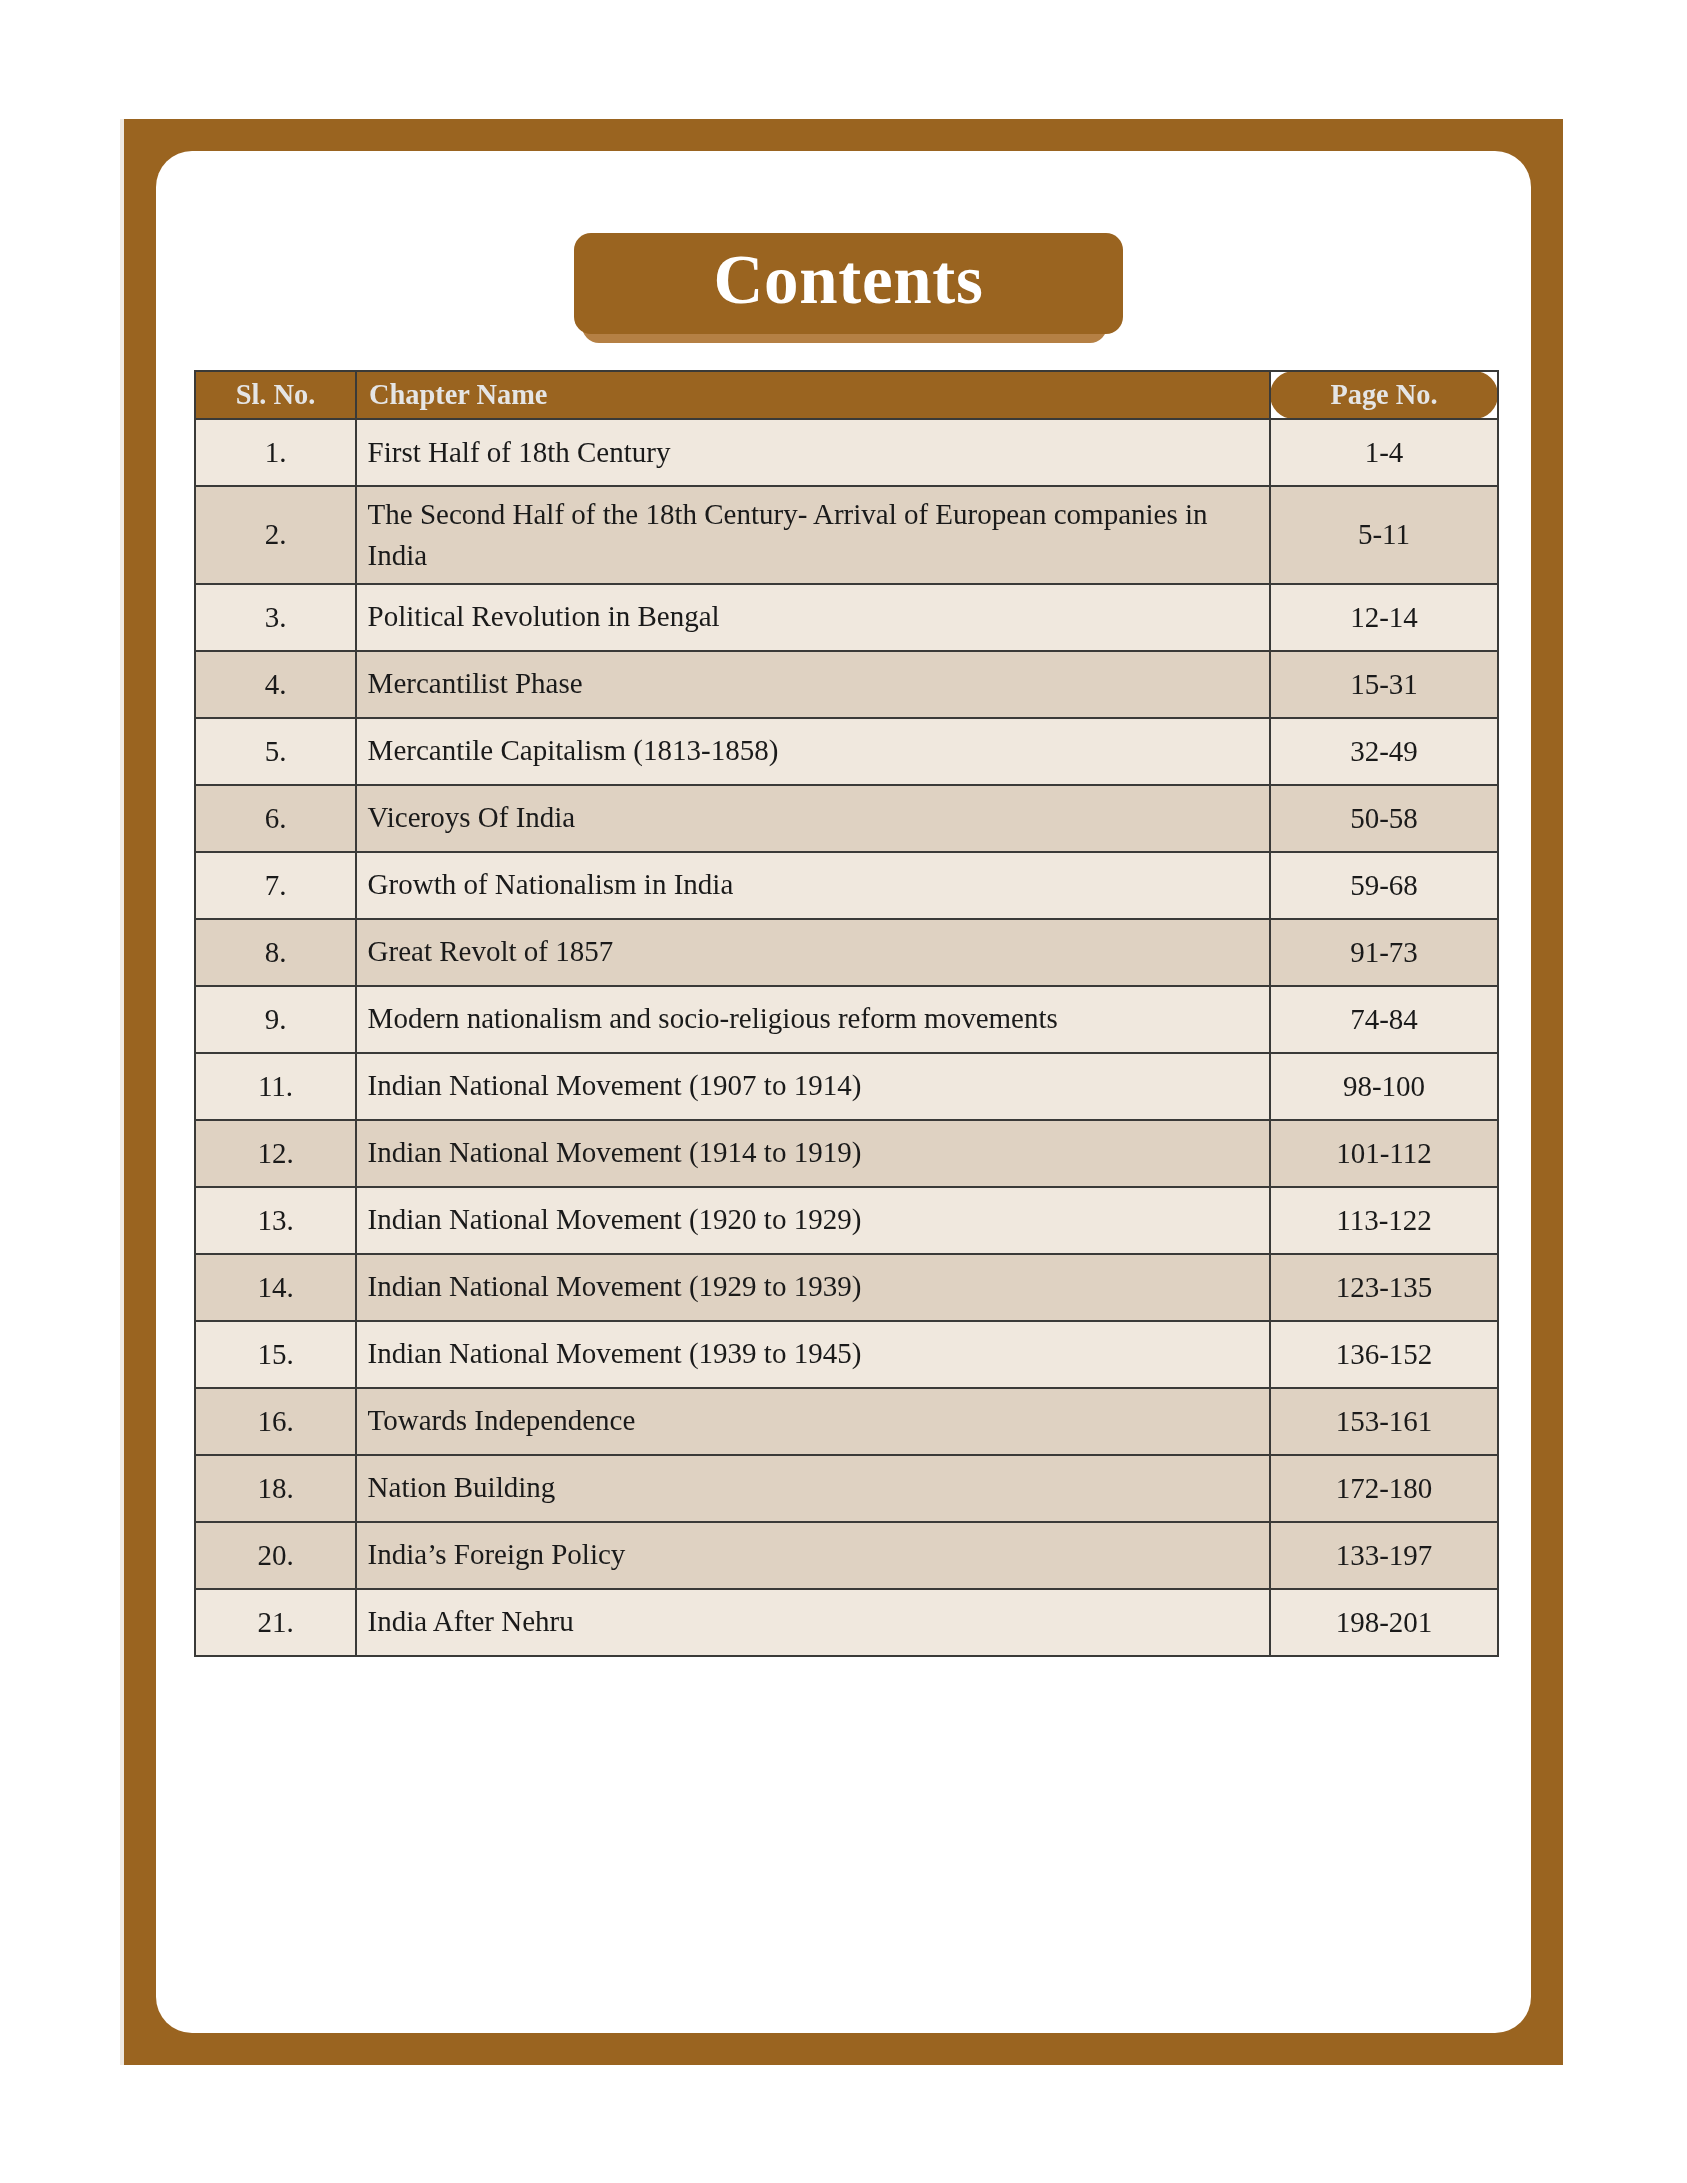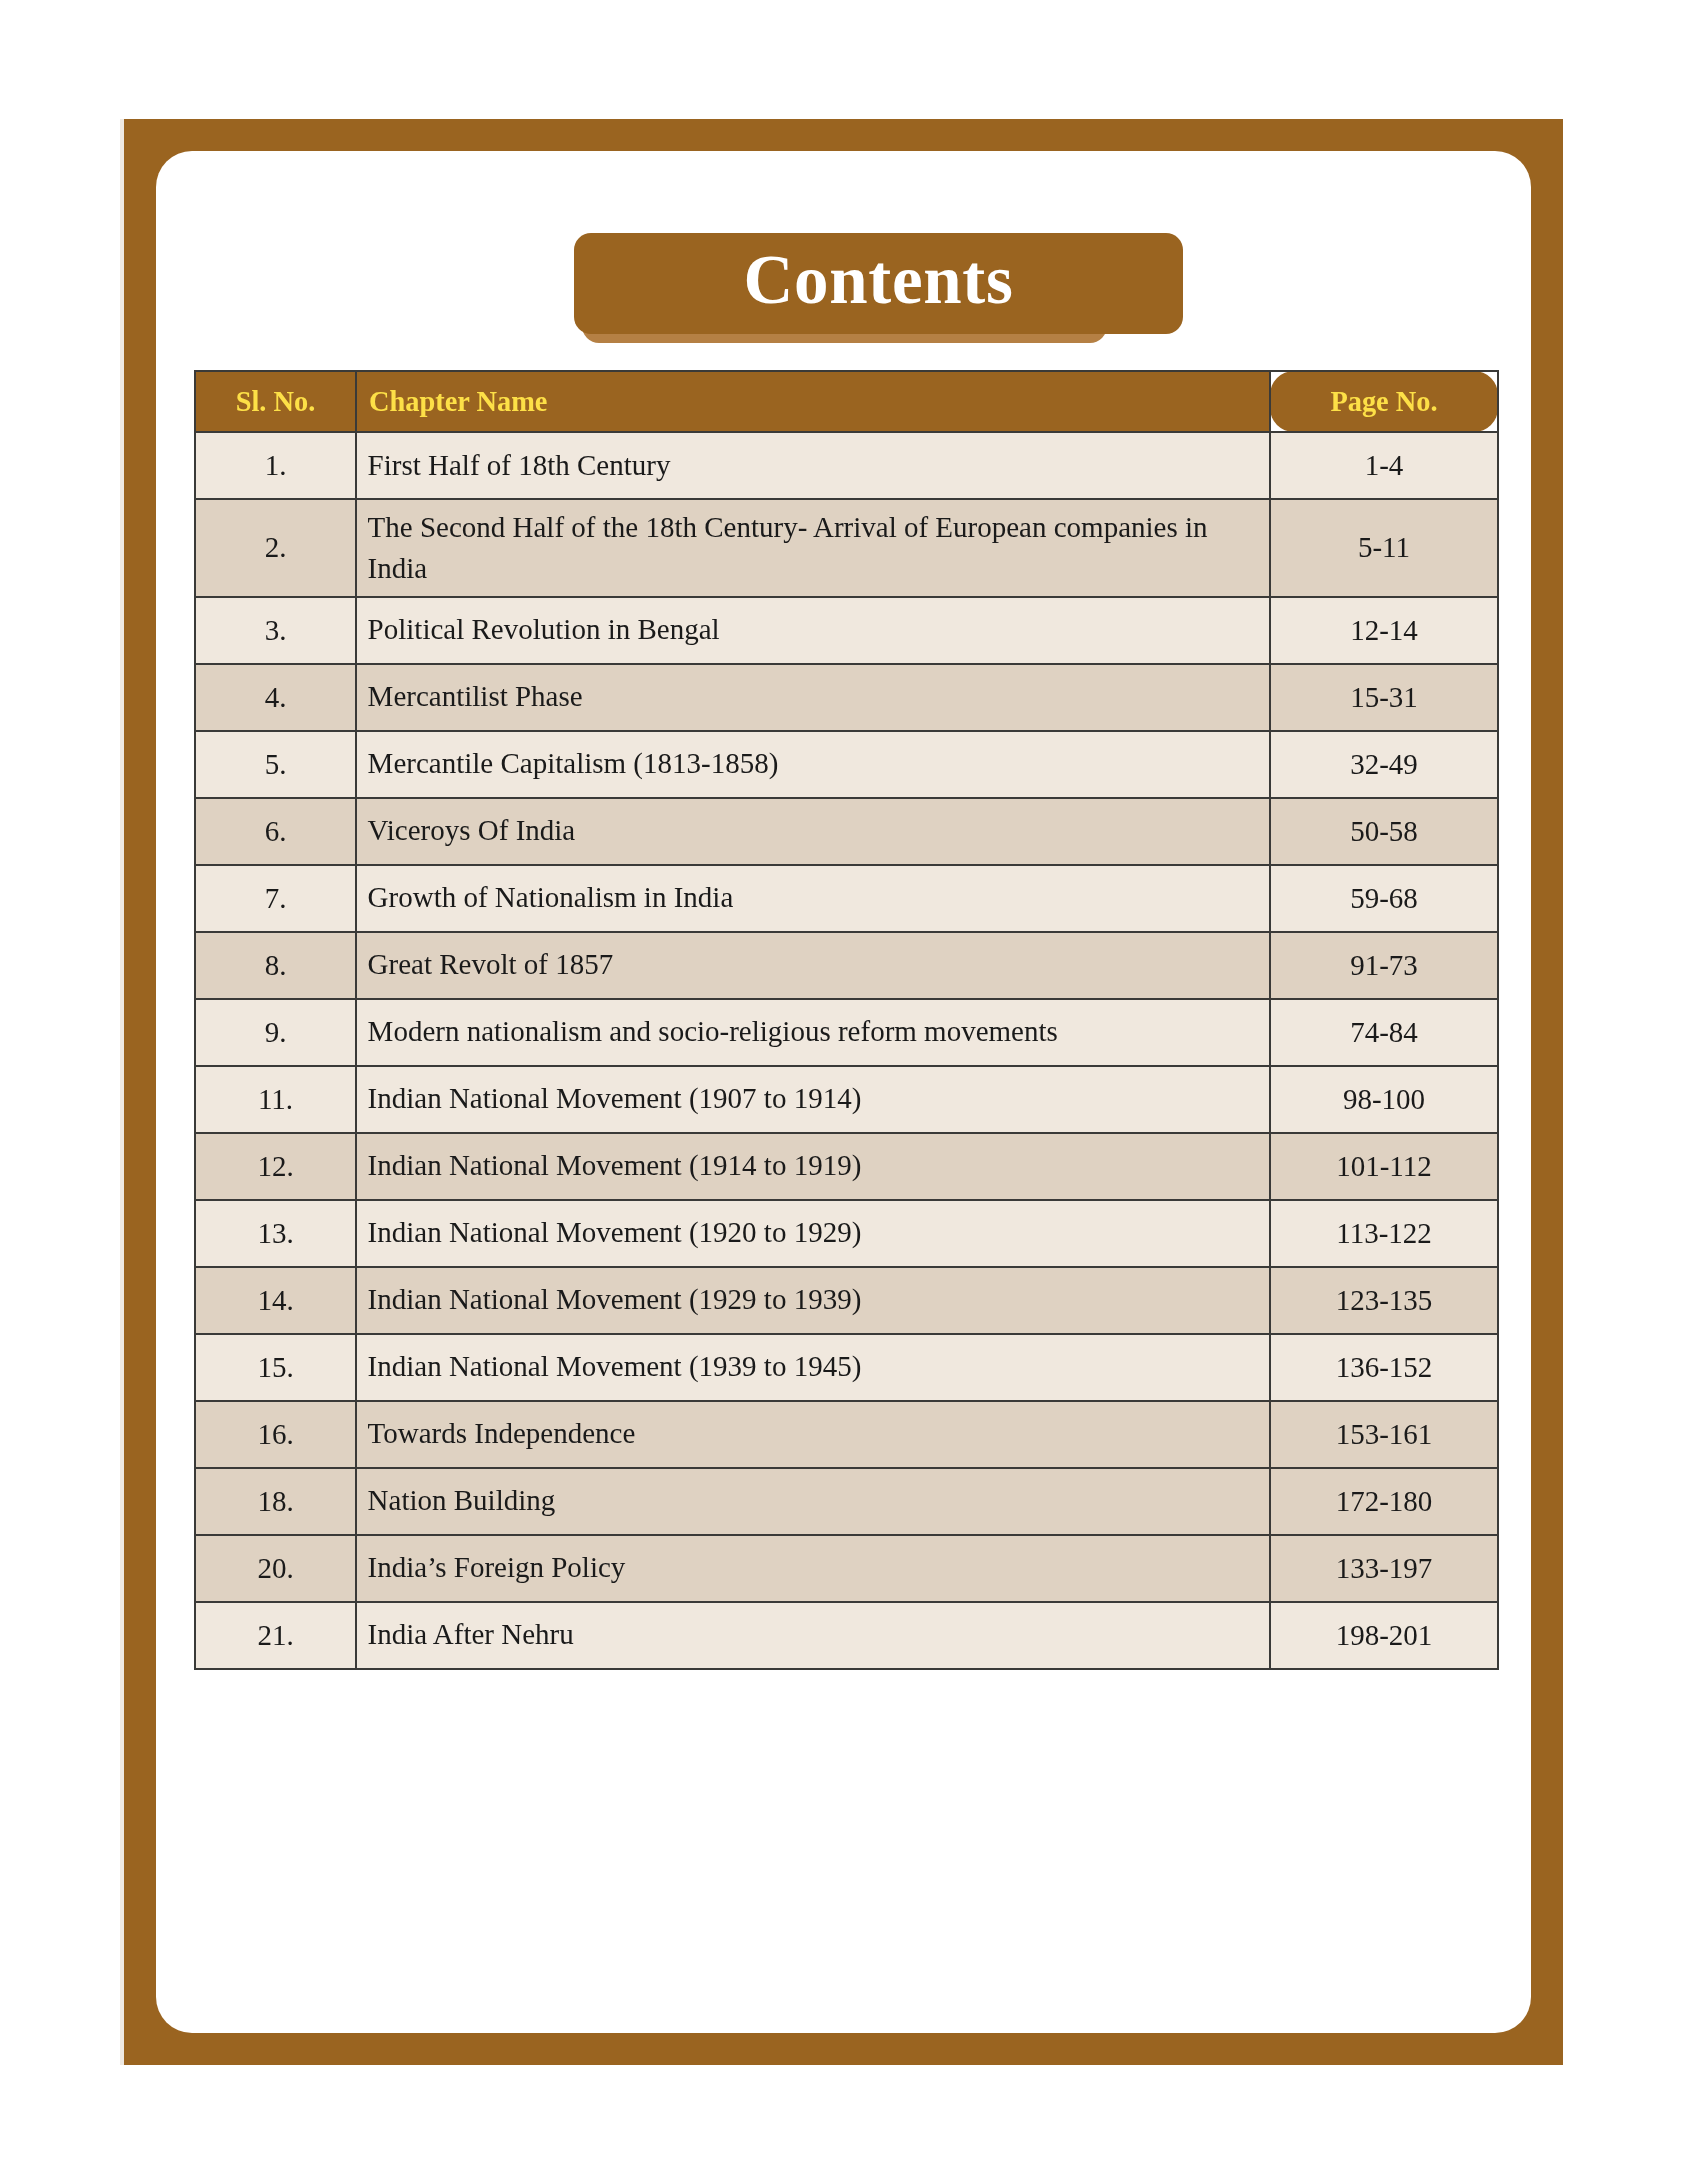--- a/index.html
+++ b/index.html
@@ -66,21 +66,21 @@
     top: 9.3px;
     width: 525px;
     height: 101px;
     background: #b58044;
     border-radius: 17px;
   }
   #title-banner {
     position: absolute;
     left: 0;
     top: 0;
-    width: 609px;
+    width: 549px;
     height: 101px;
     background: #9a6420;
     border-radius: 17px;
     display: flex;
     align-items: center;
     justify-content: center;
   }
   #title-text {
     color: #ffffff;
     font-size: 69px;
@@ -106,24 +106,24 @@
 
   #toc-table th,
   #toc-table td {
     border: 2px solid #3a3a38;
     box-sizing: border-box;
     vertical-align: middle;
   }
 
   #toc-table thead th {
     background: #9a6420;
-    color: #fde047;
+    color: #e5e5e5;
     font-size: 28.4px;
     font-weight: bold;
-    height: 61px;
+    height: 48px;
     padding: 0 12px;
   }
   th.h-sl   { text-align: center; }
   th.h-name { text-align: left; padding-left: 14.6px; }
   th.h-page { text-align: center; border-radius: 24px; }
 
   #toc-table tbody td {
     font-size: 29px;
     color: #1a1a1a;
     height: 67px;

